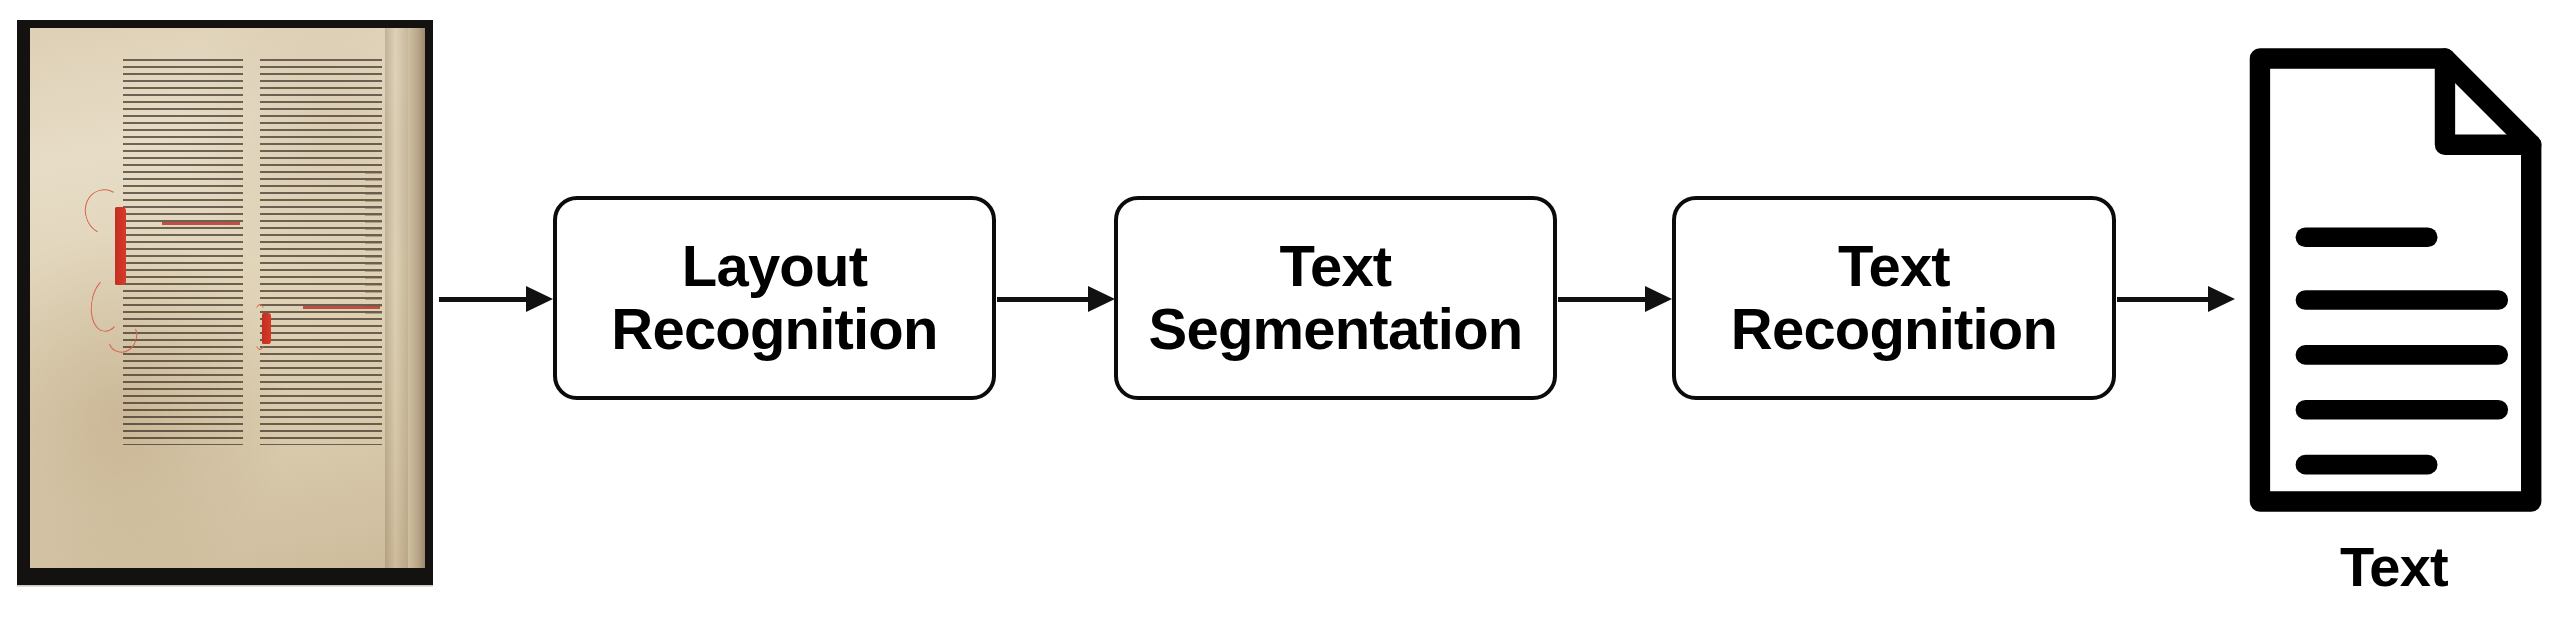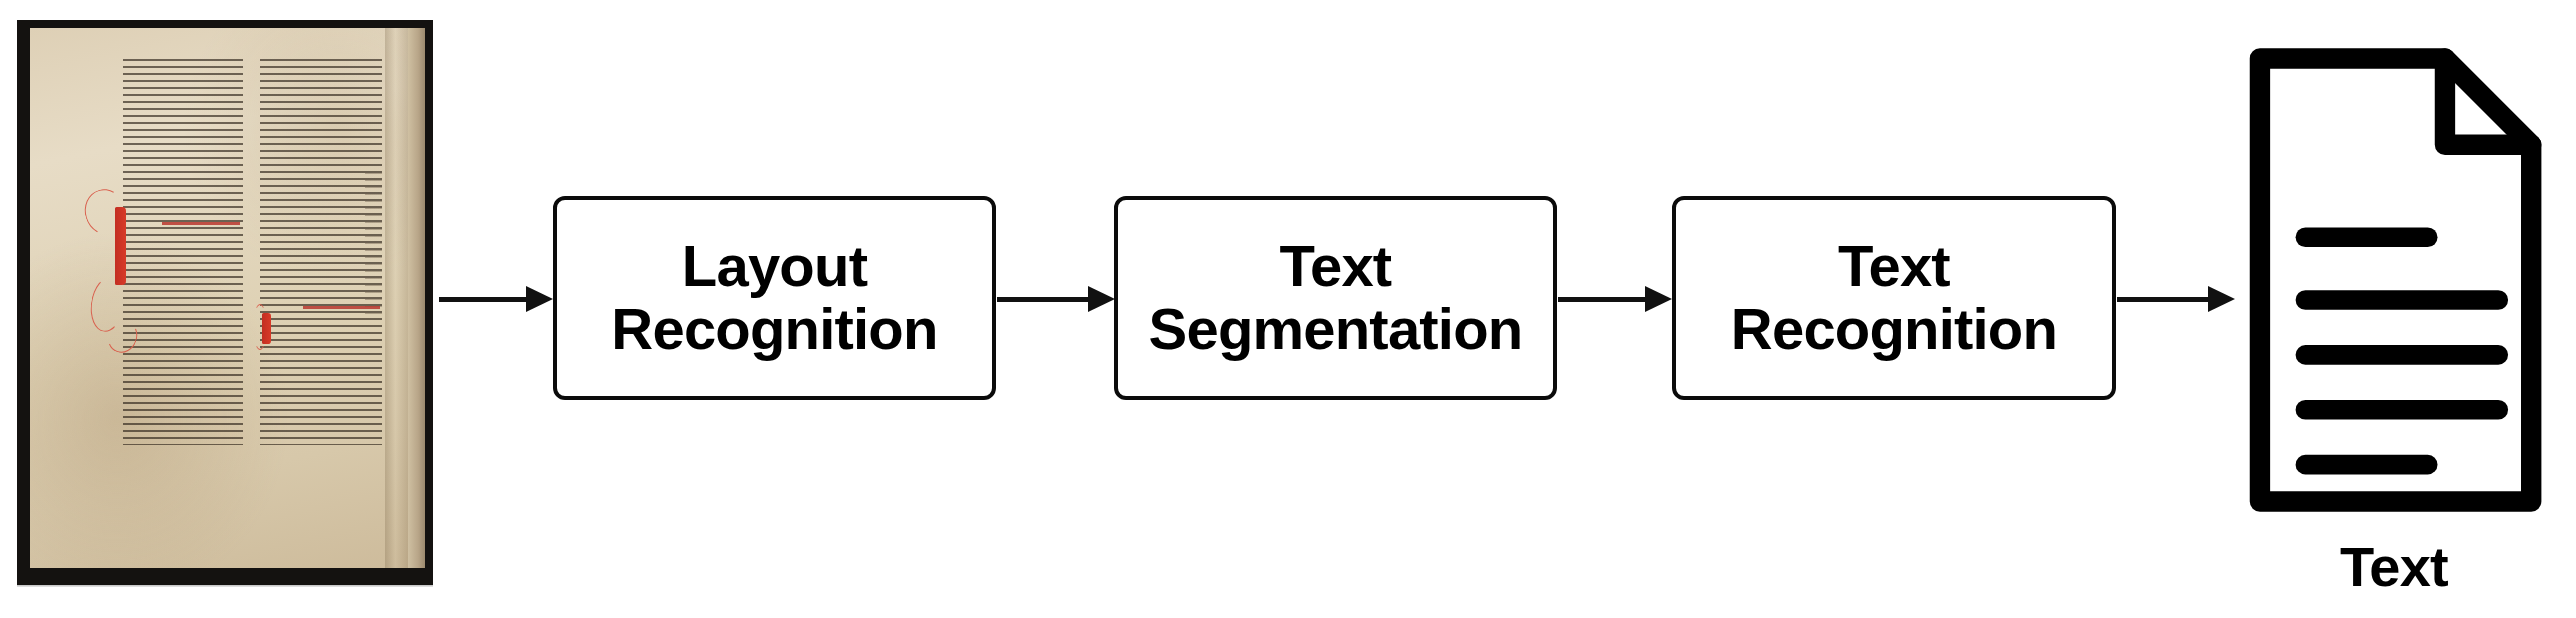--- a/index.html
+++ b/index.html
@@ -136,21 +136,21 @@
     border-color: #d9614f transparent #d9614f transparent;
   }
 
   
   .stage-box {
     position: absolute;
     top: 196px;
     height: 204px;
     box-sizing: border-box;
     border: 4.7px solid #0b0b0b;
-    border-radius: 12px;
+    border-radius: 24px;
     background: #ffffff;
     display: flex;
     align-items: center;
     justify-content: center;
   }
   .stage-label {
     font-size: 58px;
     font-weight: bold;
     line-height: 1.08;
     color: #000000;

